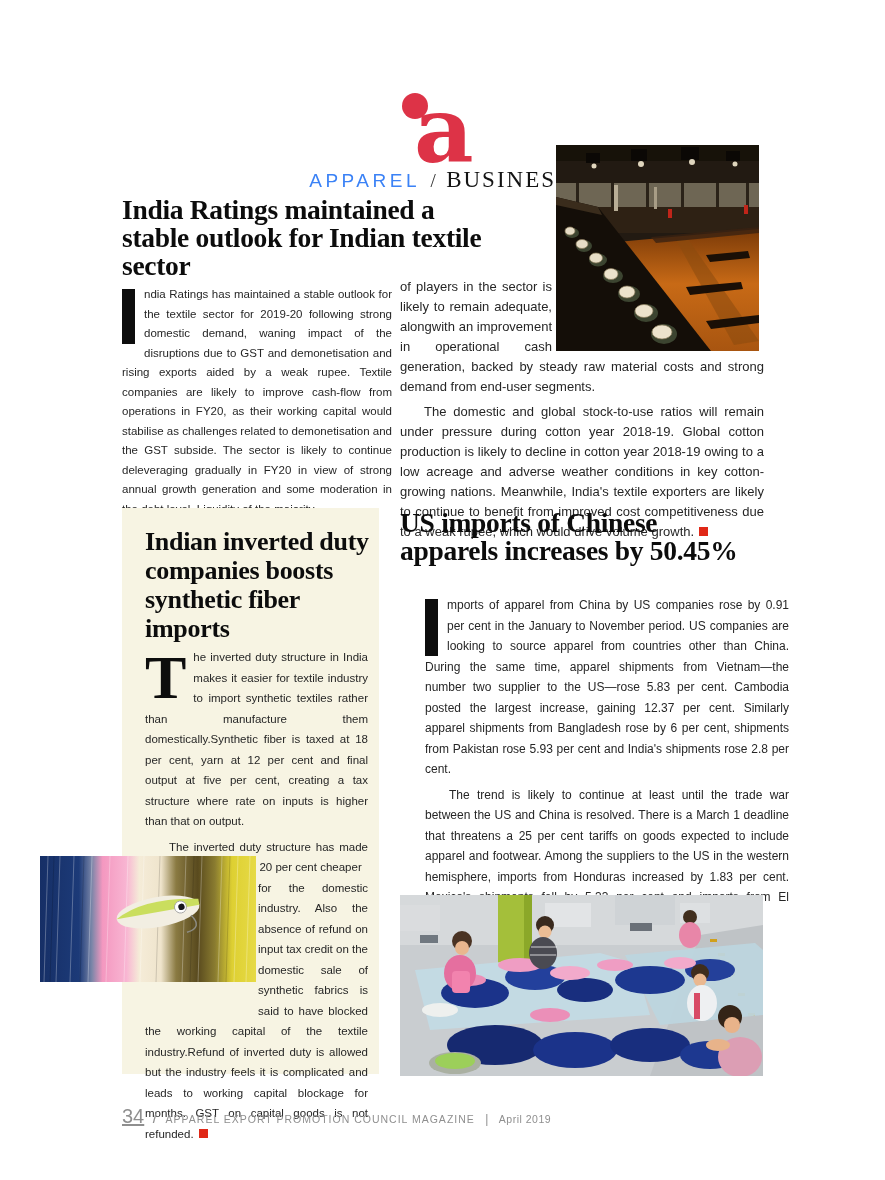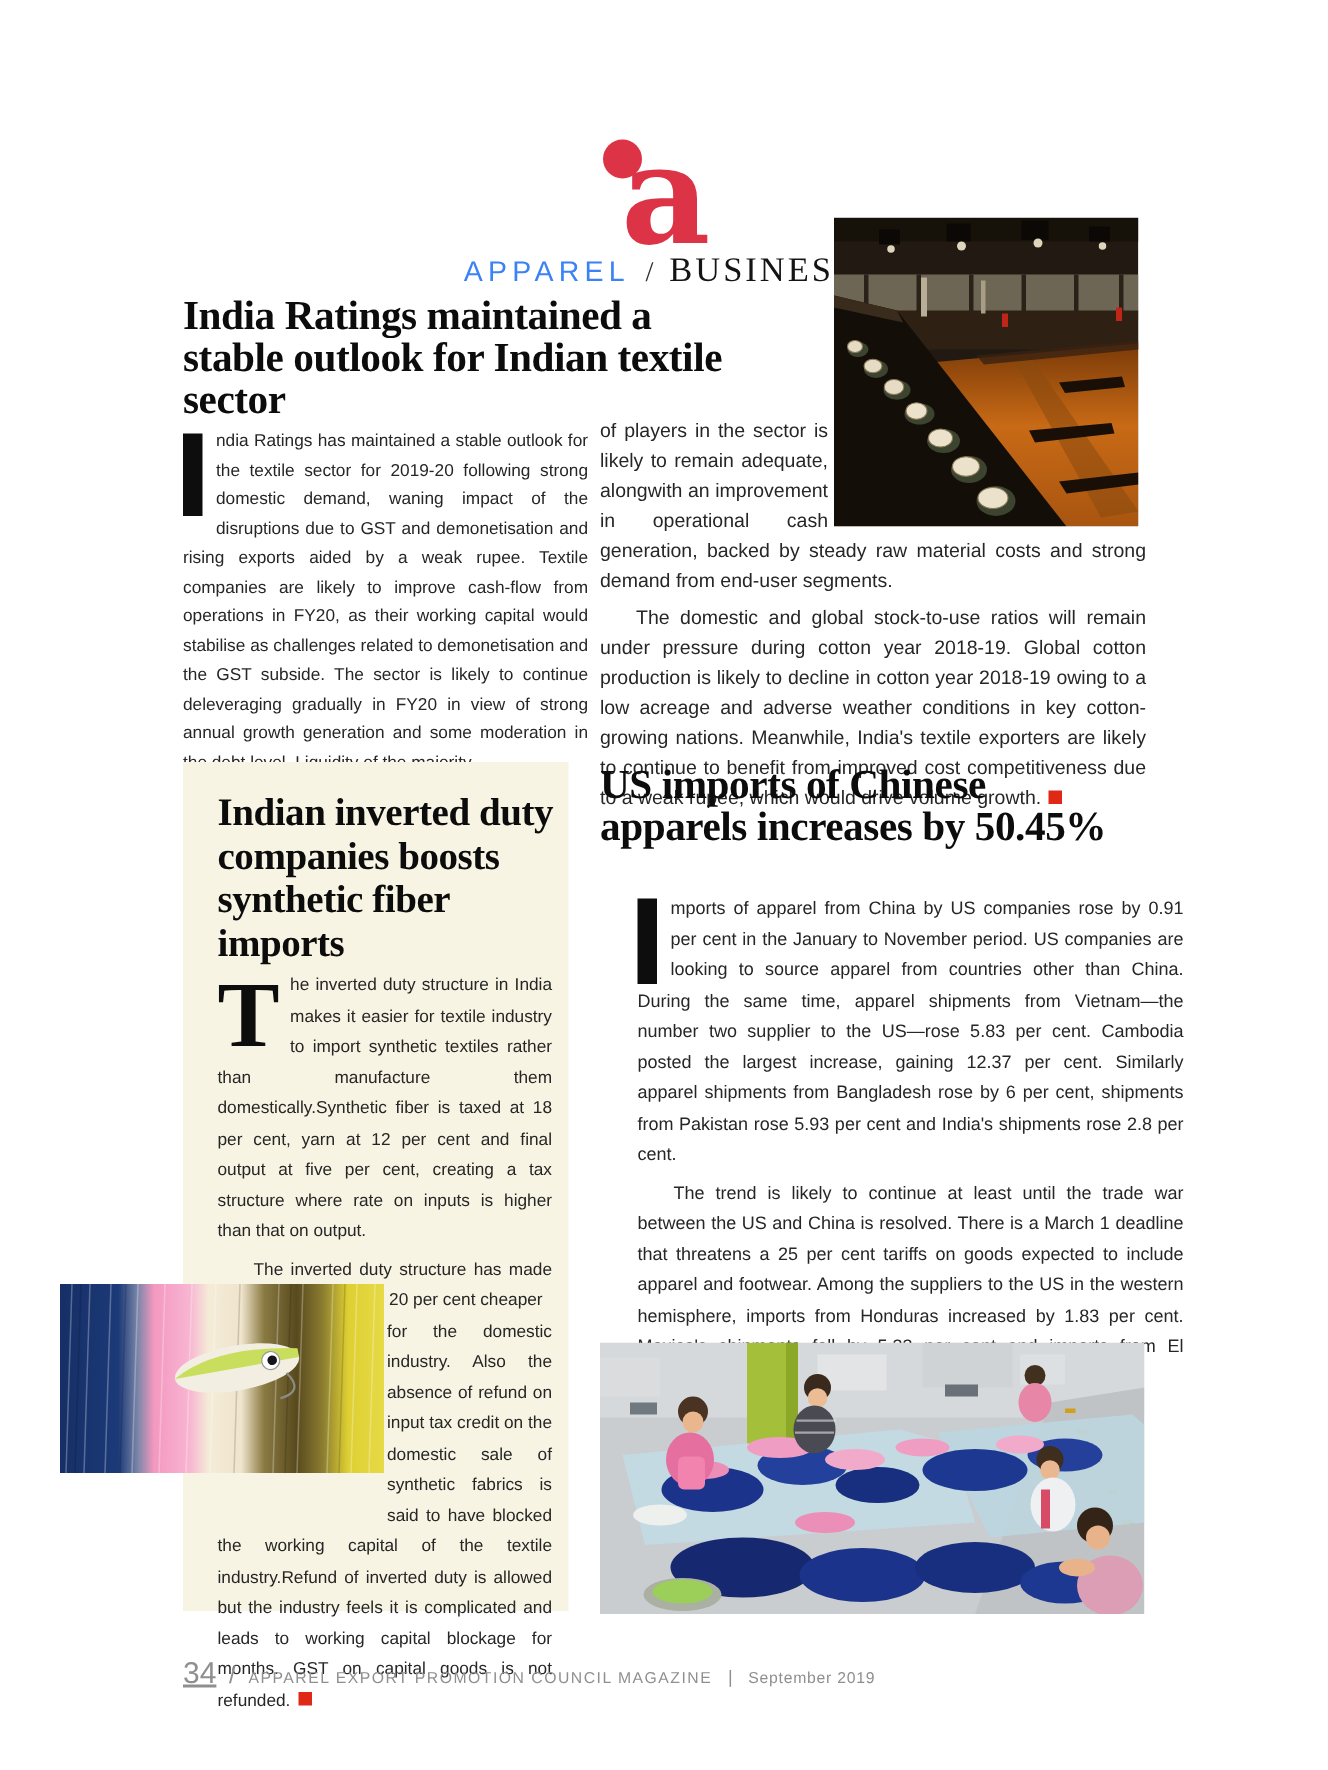--- a/index.html
+++ b/index.html
@@ -273,16 +273,16 @@
       <ellipse cx="55" cy="168" rx="26" ry="11" fill="#aab0a2"></ellipse>
         <ellipse cx="55" cy="166" rx="20" ry="8" fill="#9ccf5a"></ellipse>
     </svg>
   </div>
 
   <div class="footer">
     <span class="pg">34</span>
     <span class="fdiv">/</span>
     <span class="mag">APPAREL EXPORT PROMOTION COUNCIL MAGAZINE</span>
     <span class="pipe">|</span>
-    <span class="date">September 2019</span>
+    <span class="date">April 2019</span>
   </div>
 
 </div>
 
 </body></html>

